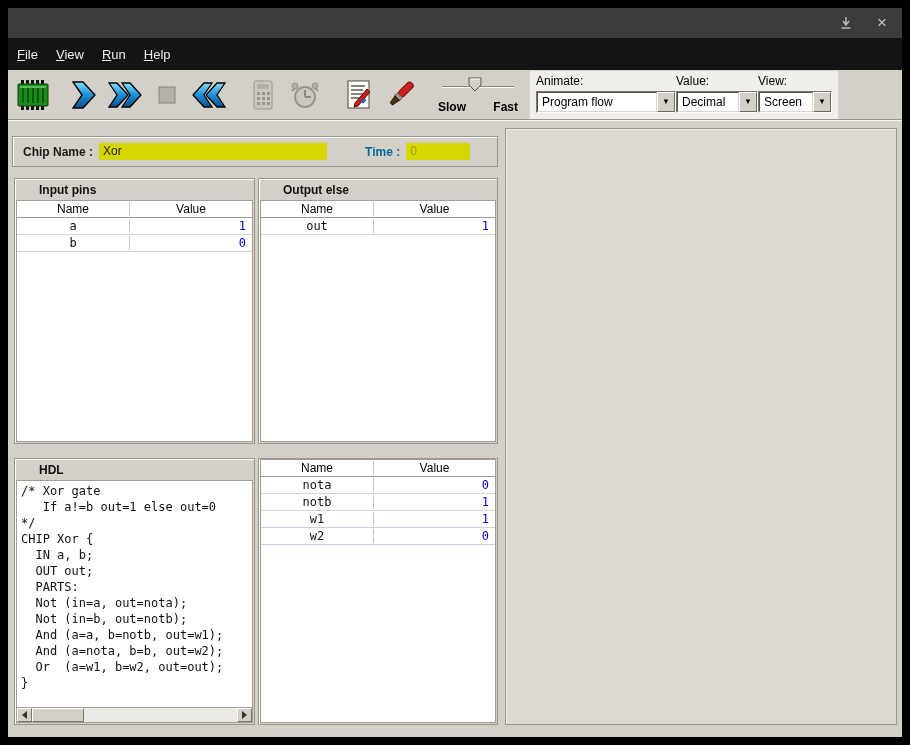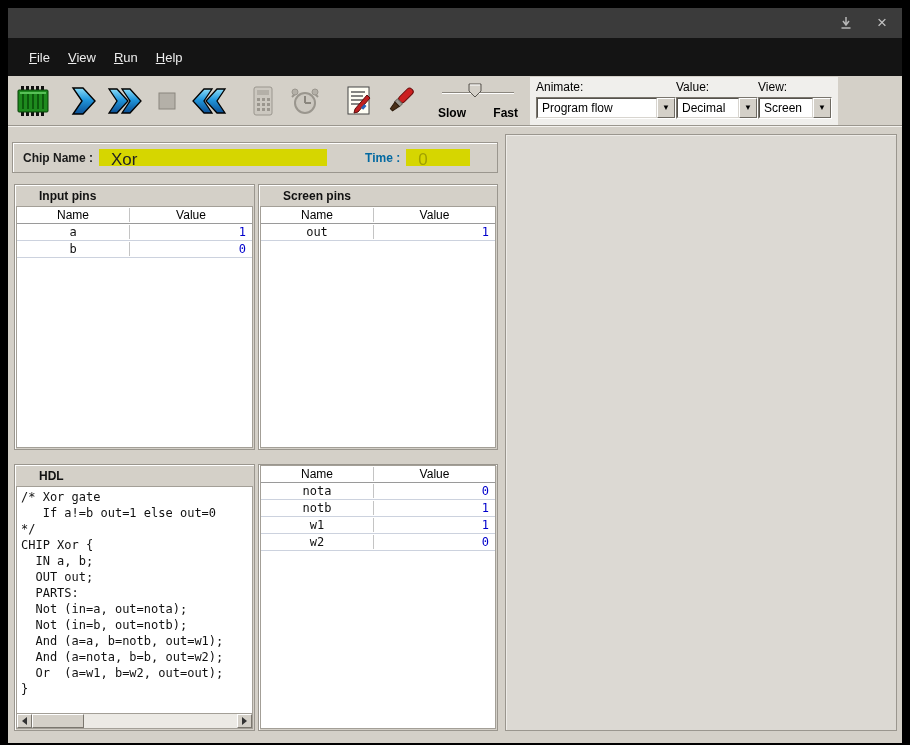--- a/index.html
+++ b/index.html
@@ -10,21 +10,21 @@
 
   
   .titlebar { height:30px; background:#3b3b3b; display:flex; align-items:center; position:relative; }
   .titlebar .title { flex:1; text-align:center; color:#d4d4d4; font-weight:bold; font-size:13px;
                      white-space:nowrap; overflow:hidden; }
   .win-controls { position:absolute; right:12px; top:0; height:30px; display:flex; gap:20px; align-items:center; }
   .win-btn { width:16px; height:16px; display:flex; align-items:center; justify-content:center;
              color:#c2c2c2; font-size:17px; line-height:16px; cursor:default; }
 
   
-  .menubar { height:38px; background:#141414; display:flex; align-items:center; padding-left:12px; }
+  .menubar { height:32px; background:#141414; display:flex; align-items:center; padding-left:0; }
   .menu-item { display:block; color:#ececec; font-size:13px; padding:7px 9px; }
   .menu-item::first-letter { text-decoration:underline; }
 
   
   .toolbar { height:50px; background:#d4d0c8; display:flex; align-items:center; padding:0 4px;
              border-bottom:1px solid #9a968e; }
   .toolbtn { width:42px; height:42px; display:flex; align-items:center; justify-content:center; flex:0 0 auto; }
   .gap8 { width:8px; flex:0 0 auto; } .gap12 { width:12px; flex:0 0 auto; } .gap16 { width:16px; flex:0 0 auto; }
 
   .slider { position:relative; width:80px; height:42px; flex:0 0 auto; }
@@ -46,21 +46,21 @@
   .w-animate { width:140px; } .w-format { width:82px; } .w-view { width:74px; }
 
   
   .content { height:617px; background:#d4d0c8; position:relative; border-top:1px solid #f4f2ee; }
 
   .chipbar { position:absolute; left:4px; top:15px; width:486px; height:31px;
              border:1px solid #9a968e; box-shadow:inset 1px 1px 0 #fff;
              display:flex; align-items:center; padding:0 10px; }
   .chip-label { font-size:12px; font-weight:bold; color:#1a1a1a; white-space:nowrap; }
   .chip-label.dim { color:#0369a1;text-align:right; }
-  .yellow-field { height:17px; background:#d6d600; font-size:17px; color:#222; padding:1px 12px;
+  .yellow-field { height:17px; background:#d6d600; font-size:12px; color:#222; padding:1px 4px;
                   margin-left:6px; overflow:hidden; white-space:nowrap; }
   .name-field { width:228px; } .time-field { width:64px; margin-left:6px; color:#a0a000; }
   .time-label { margin-left:38px; }
 
   .panel { position:absolute; border:1px solid #9a968e; box-shadow:inset 1px 1px 0 #fff;
            background:#d4d0c8; display:flex; flex-direction:column; }
   .panel-title { font-size:12px; font-weight:bold; color:#111; padding:4px 24px 3px; }
   .tablebox { flex:1; background:#fff; border:1px solid #a39f97; margin:0 1px 1px; overflow:hidden; }
   .trow { display:flex; height:17px; border-bottom:1px solid #ccd2de; align-items:center; }
   .trow.thead { border-bottom:1px solid #9a9a9a; }
@@ -300,21 +300,21 @@
           <div class="tcell value">1</div>
         </div>
         <div class="trow">
           <div class="tcell name">b</div>
           <div class="tcell value">0</div>
         </div>
       </div>
     </div>
 
     <div class="panel" style="left:250px; top:57px; width:240px; height:266px;">
-      <div class="panel-title">Screen pins</div>
+      <div class="panel-title">Output else</div>
       <div class="tablebox">
         <div class="trow thead">
           <div class="tcell name">Name</div>
           <div class="tcell value">Value</div>
         </div>
         <div class="trow">
           <div class="tcell name">out</div>
           <div class="tcell value">1</div>
         </div>
       </div>

